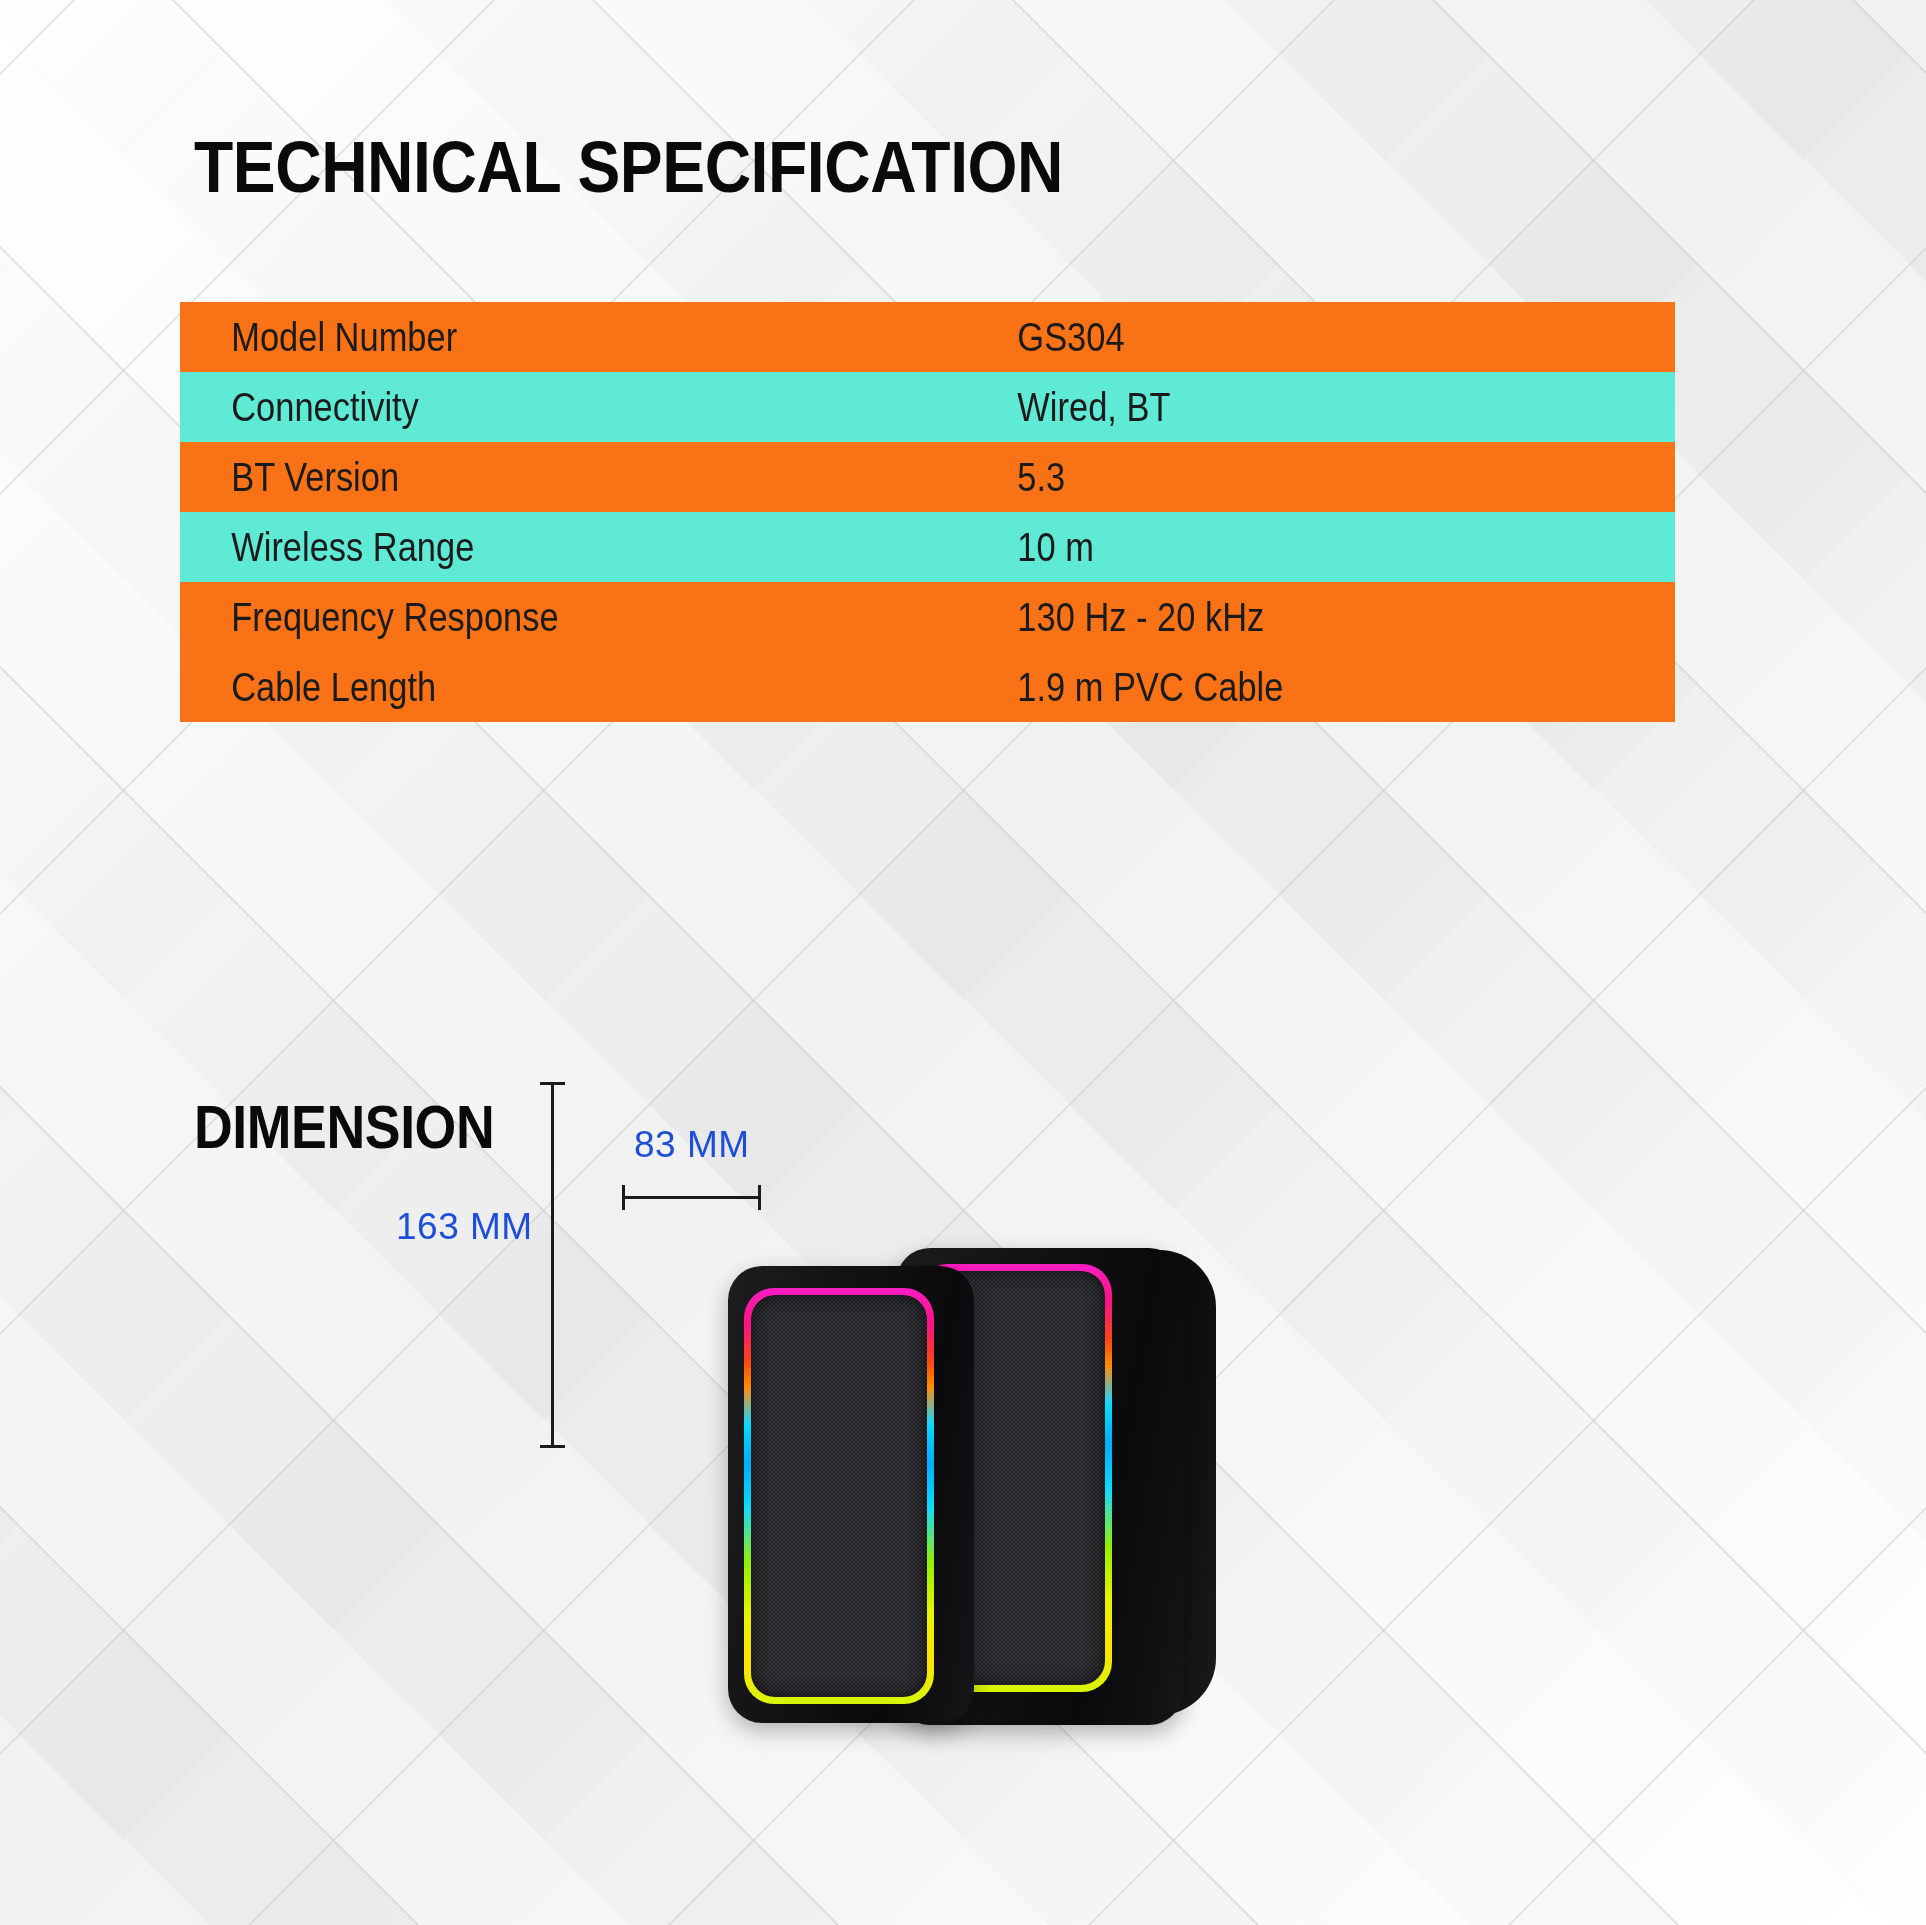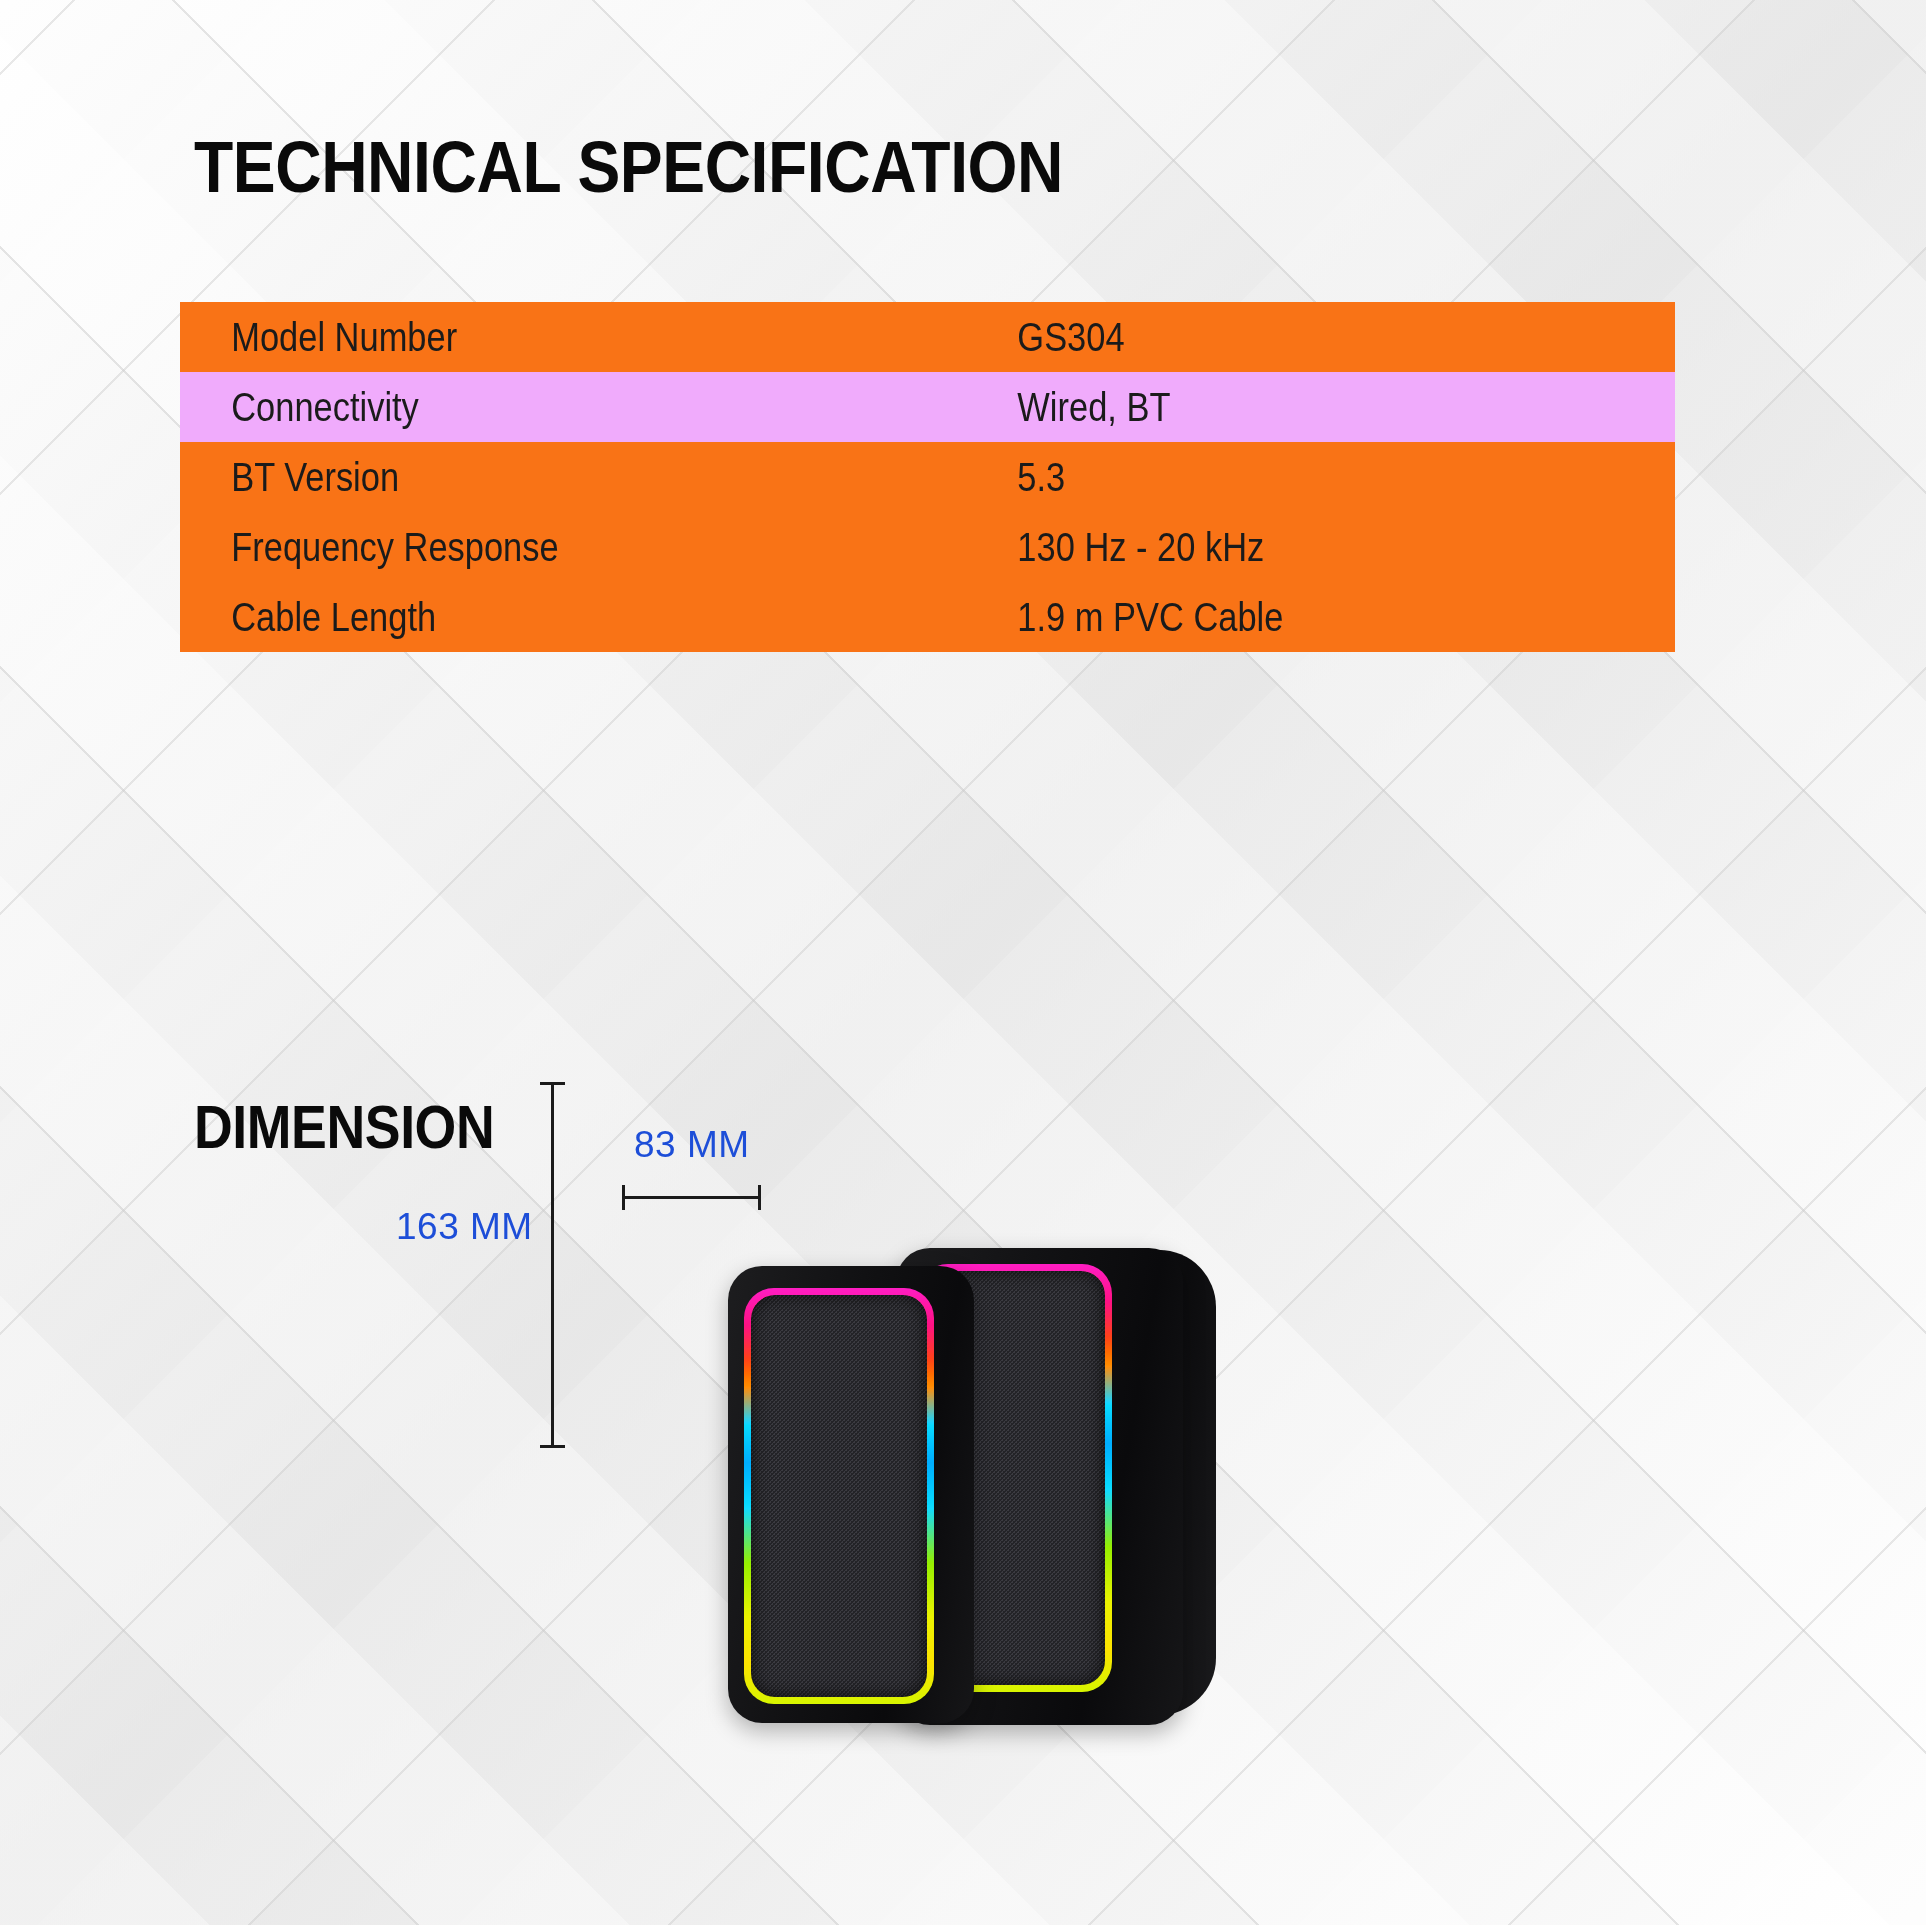--- a/index.html
+++ b/index.html
@@ -78,21 +78,21 @@
     top: 302px;
     width: 1495px;
   }
   .spec-row {
     display: flex;
     align-items: center;
     height: 70px;
     width: 100%;
   }
   .spec-row.shaded { background: #f97316; }
-  .spec-row.plain  { background: #f0abfc; }
+  .spec-row.plain  { background: #5eead4; }
   .spec-label, .spec-value {
     font-family: "Liberation Sans Narrow", "Liberation Sans", sans-serif;
     font-size: 41px;
     color: #1b1b1b;
     font-weight: 400;
     transform: scaleX(0.84);
     transform-origin: left center;
     white-space: nowrap;
   }
   .spec-label { width: 792px; padding-left: 61px; }
@@ -239,20 +239,24 @@
         <div class="spec-value">GS304</div>
       </div>
       <div class="spec-row plain">
         <div class="spec-label">Connectivity</div>
         <div class="spec-value">Wired, BT</div>
       </div>
       <div class="spec-row shaded">
         <div class="spec-label">BT Version</div>
         <div class="spec-value">5.3</div>
       </div>
+      <div class="spec-row plain">
+        <div class="spec-label">Wireless Range</div>
+        <div class="spec-value">10 m</div>
+      </div>
       <div class="spec-row shaded">
         <div class="spec-label">Frequency Response</div>
         <div class="spec-value">130 Hz - 20 kHz</div>
       </div>
       <div class="spec-row shaded">
         <div class="spec-label">Cable Length</div>
         <div class="spec-value">1.9 m PVC Cable</div>
       </div>
     </div>
 

